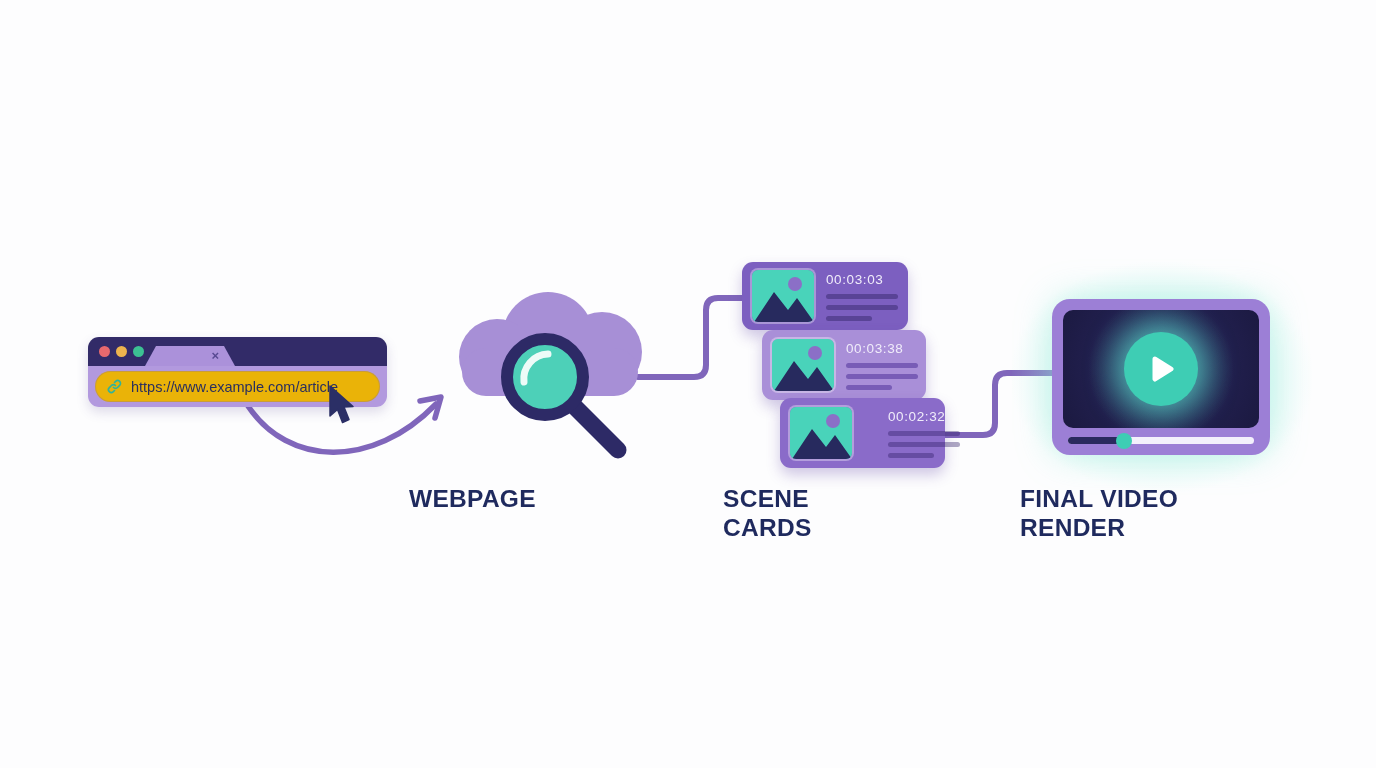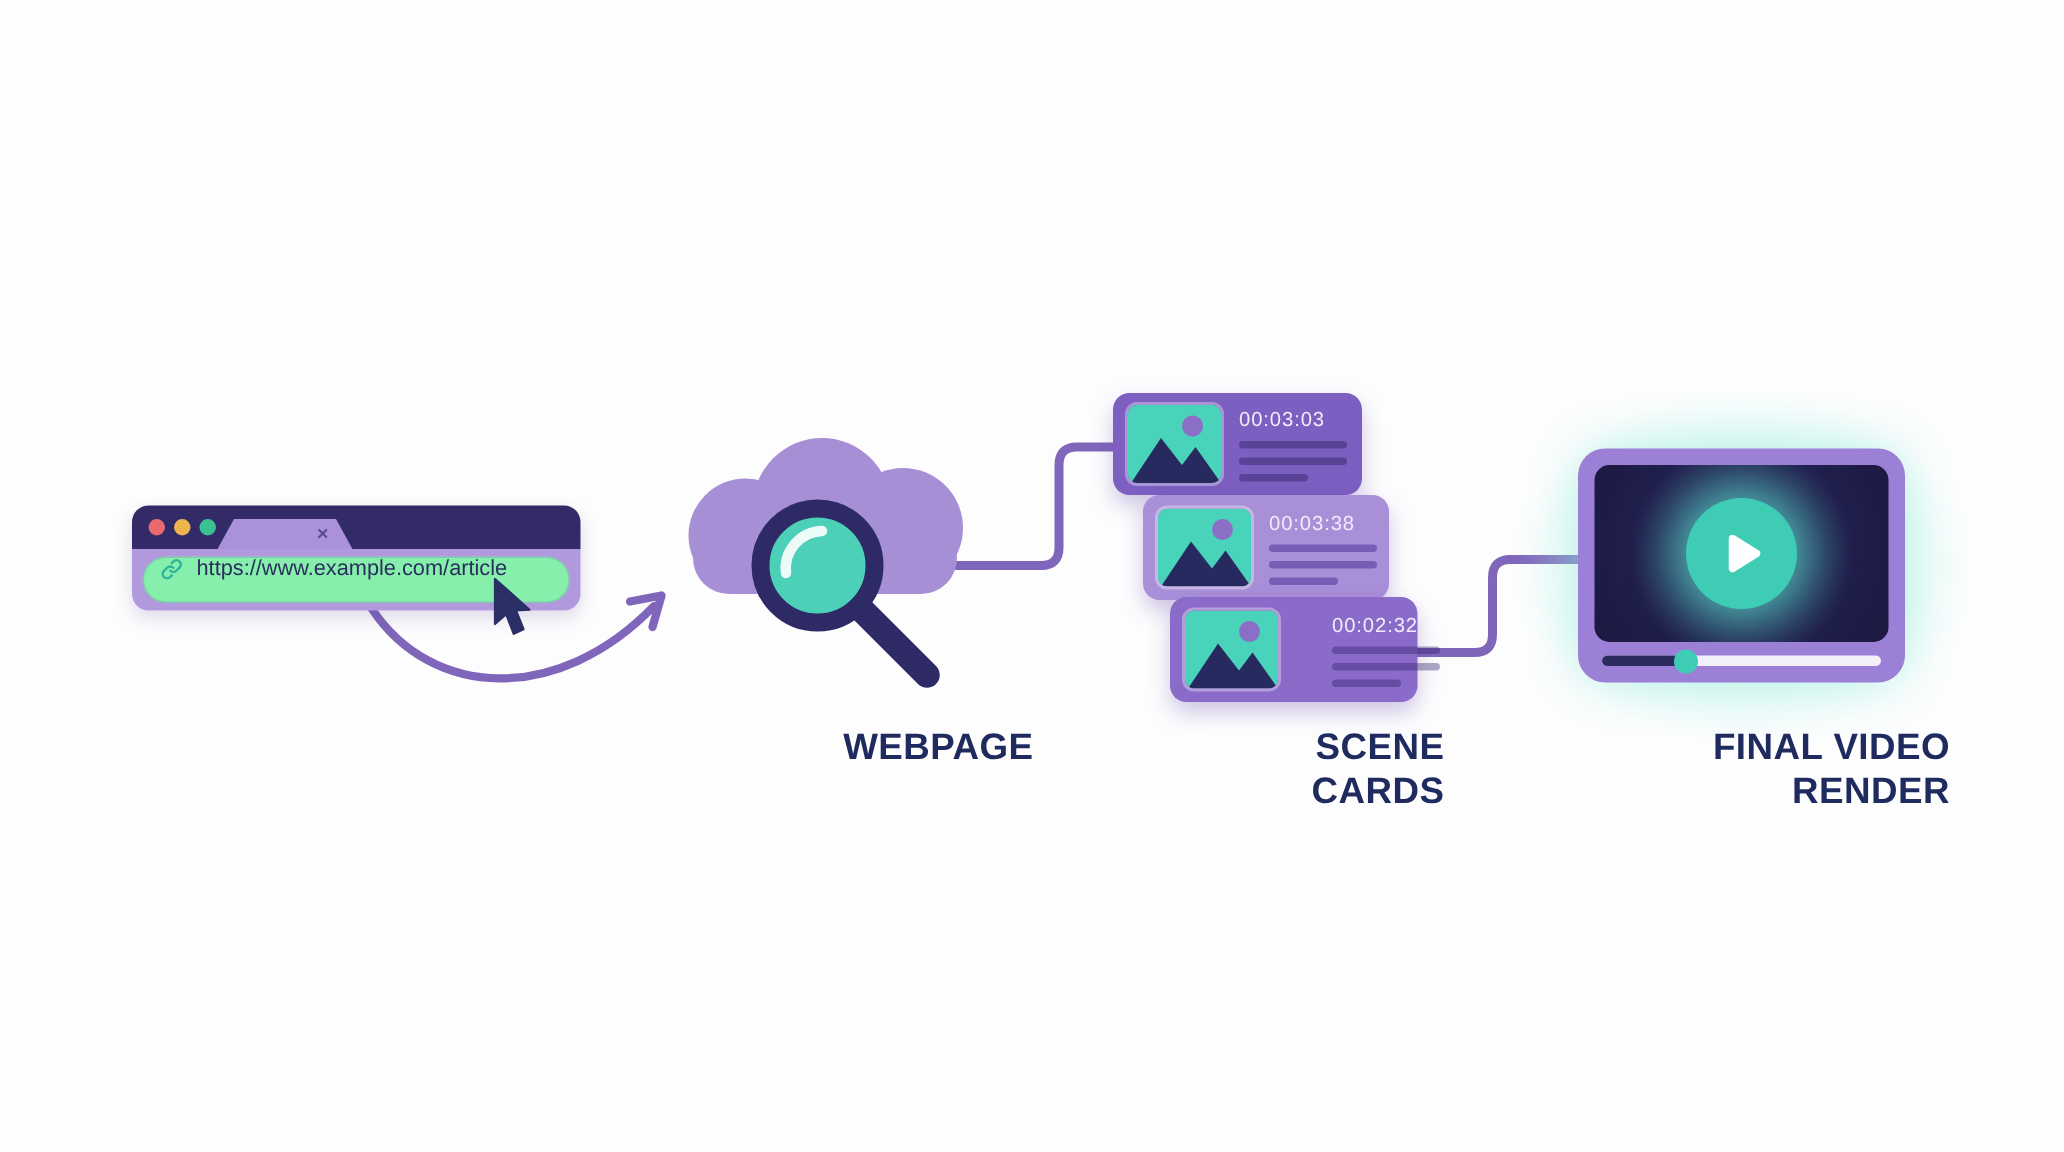--- a/index.html
+++ b/index.html
@@ -18,22 +18,22 @@
     border-radius:11px;box-shadow:0 5px 12px rgba(80,60,140,0.18);}
   .browser-titlebar{position:relative;height:29px;background:#322b68;border-radius:11px 11px 0 0;}
   .dot{position:absolute;top:9px;width:11px;height:11px;border-radius:50%;}
   .dot-red{left:11px;background:#e8696e;}
   .dot-yellow{left:28px;background:#eeb44e;}
   .dot-green{left:45px;background:#3cc193;}
   .browser-tab{position:absolute;left:57px;bottom:0;width:90px;height:20px;background:#ab91da;
     clip-path:polygon(11px 0,calc(100% - 11px) 0,100% 100%,0 100%);}
   .tab-close{position:absolute;right:16px;top:2px;font-size:13px;line-height:16px;color:#584a92;font-weight:bold;}
   .browser-body{position:relative;height:41px;background:#b299de;border-radius:0 0 11px 11px;}
-  .url-bar{position:absolute;left:7px;top:5px;right:7px;height:31px;background:#86efac;border-radius:16px;
-    display:flex;padding:0 11px;box-sizing:border-box;
+  .url-bar{position:absolute;left:7px;top:5px;right:7px;height:31px;background:#eab308;border-radius:16px;
+    display:flex;align-items:center;padding:0 11px;box-sizing:border-box;
     box-shadow:inset 0 0 0 1px rgba(120,100,180,0.28);}
   .url-text{color:#2a2f5e;font-size:14.5px;margin-left:8px;white-space:nowrap;}
 
   
   .cursor{left:326px;top:384px;z-index:4;}
 
   
   .cloud-wrap{left:450px;top:288px;z-index:2;}
 
   
@@ -63,21 +63,21 @@
     display:flex;align-items:center;justify-content:center;}
   .screen::before{content:"";position:absolute;left:50%;top:50%;width:180px;height:150px;transform:translate(-50%,-50%);
     background:radial-gradient(circle,rgba(90,225,200,0.50) 0%,rgba(90,225,200,0.0) 62%);}
   .play-btn{position:relative;width:74px;height:74px;border-radius:50%;background:#3ecdb4;
     box-shadow:0 0 30px 8px rgba(95,235,210,0.55);display:flex;align-items:center;justify-content:center;}
   .progress{position:absolute;left:16px;right:16px;bottom:11px;height:7px;background:#f3f0fc;border-radius:4px;}
   .progress-played{position:absolute;left:0;top:0;height:100%;width:30%;background:#2a2a5e;border-radius:4px 0 0 4px;}
   .scrubber{position:absolute;left:calc(30% - 8px);top:-4.5px;width:16px;height:16px;border-radius:50%;background:#3ecdb4;}
 
   
-  .step-label{z-index:2;text-align:right;font-weight:bold;color:#1f2a5e;font-size:24.5px;line-height:28.5px;letter-spacing:0.3px;}
+  .step-label{z-index:2;text-align:left;font-weight:bold;color:#1f2a5e;font-size:24.5px;line-height:28.5px;letter-spacing:0.3px;}
   .label-1{left:409px;top:485px;width:280px;}
   .label-2{left:723px;top:485px;width:240px;}
   .label-3{left:1020px;top:485px;width:280px;}
 </style>
 </head>
 <body>
 
 <div class="canvas">
 
   <svg id="connector-layer" width="1376" height="768" viewBox="0 0 1376 768">

